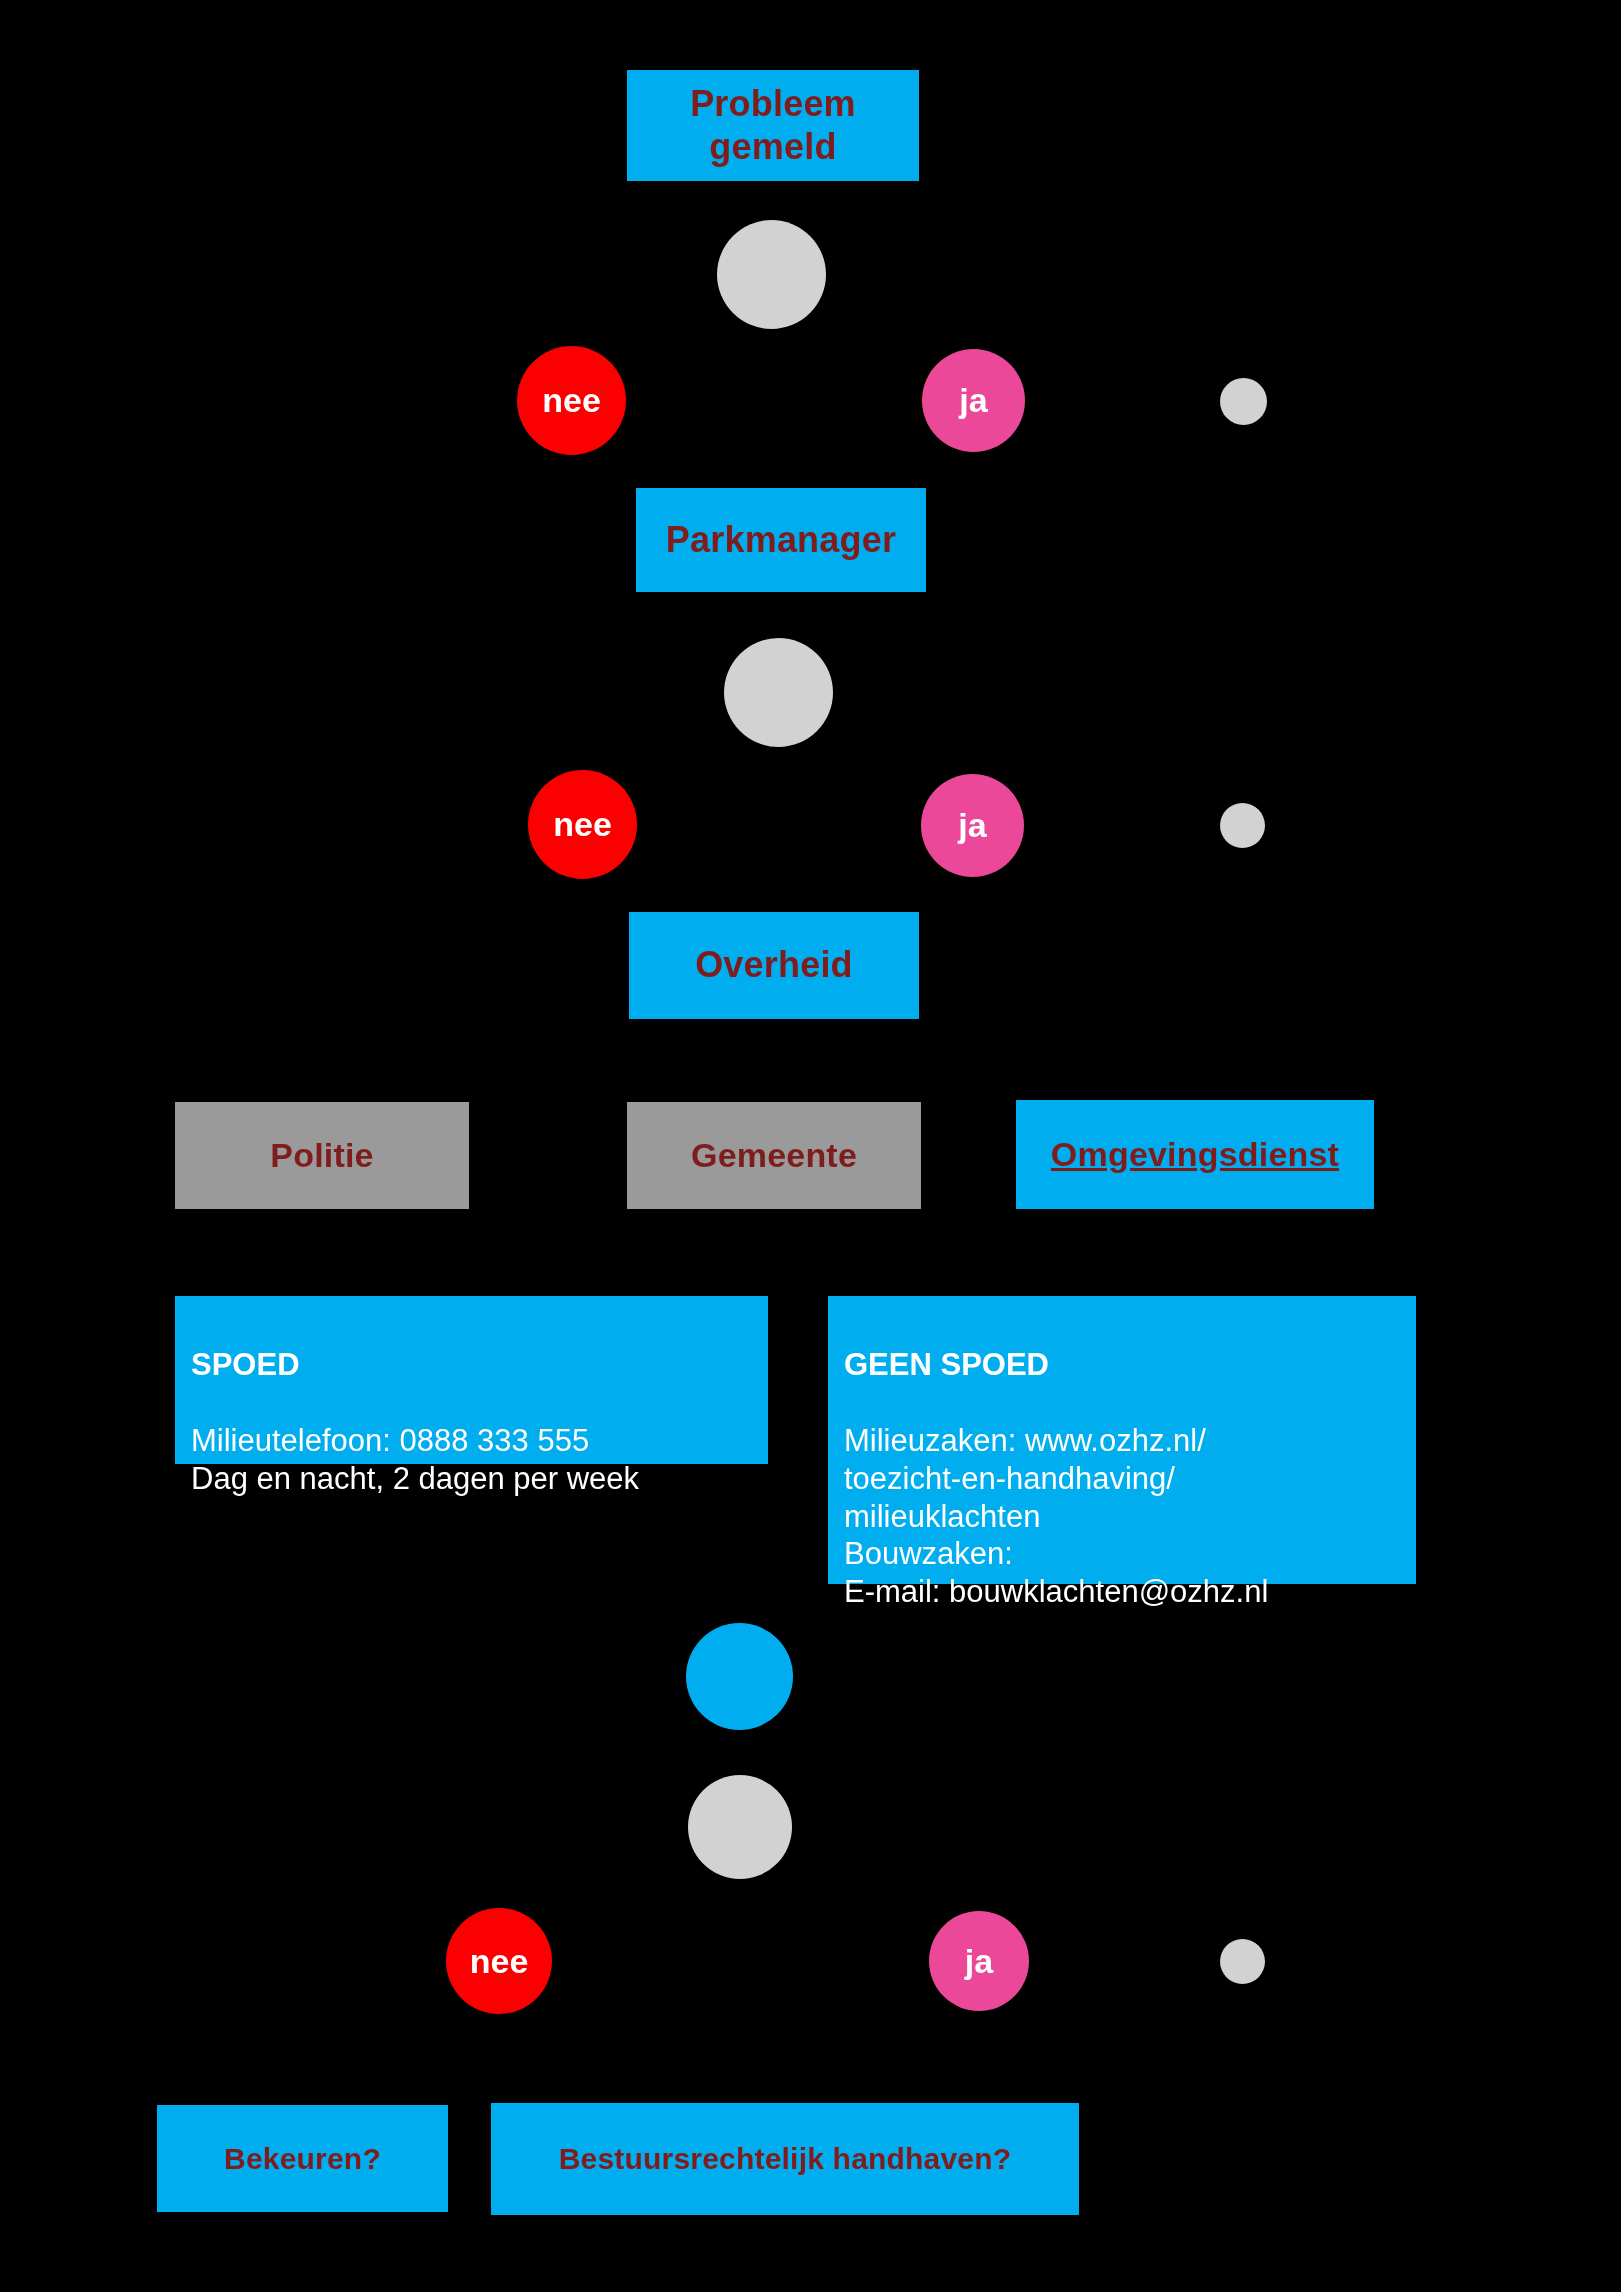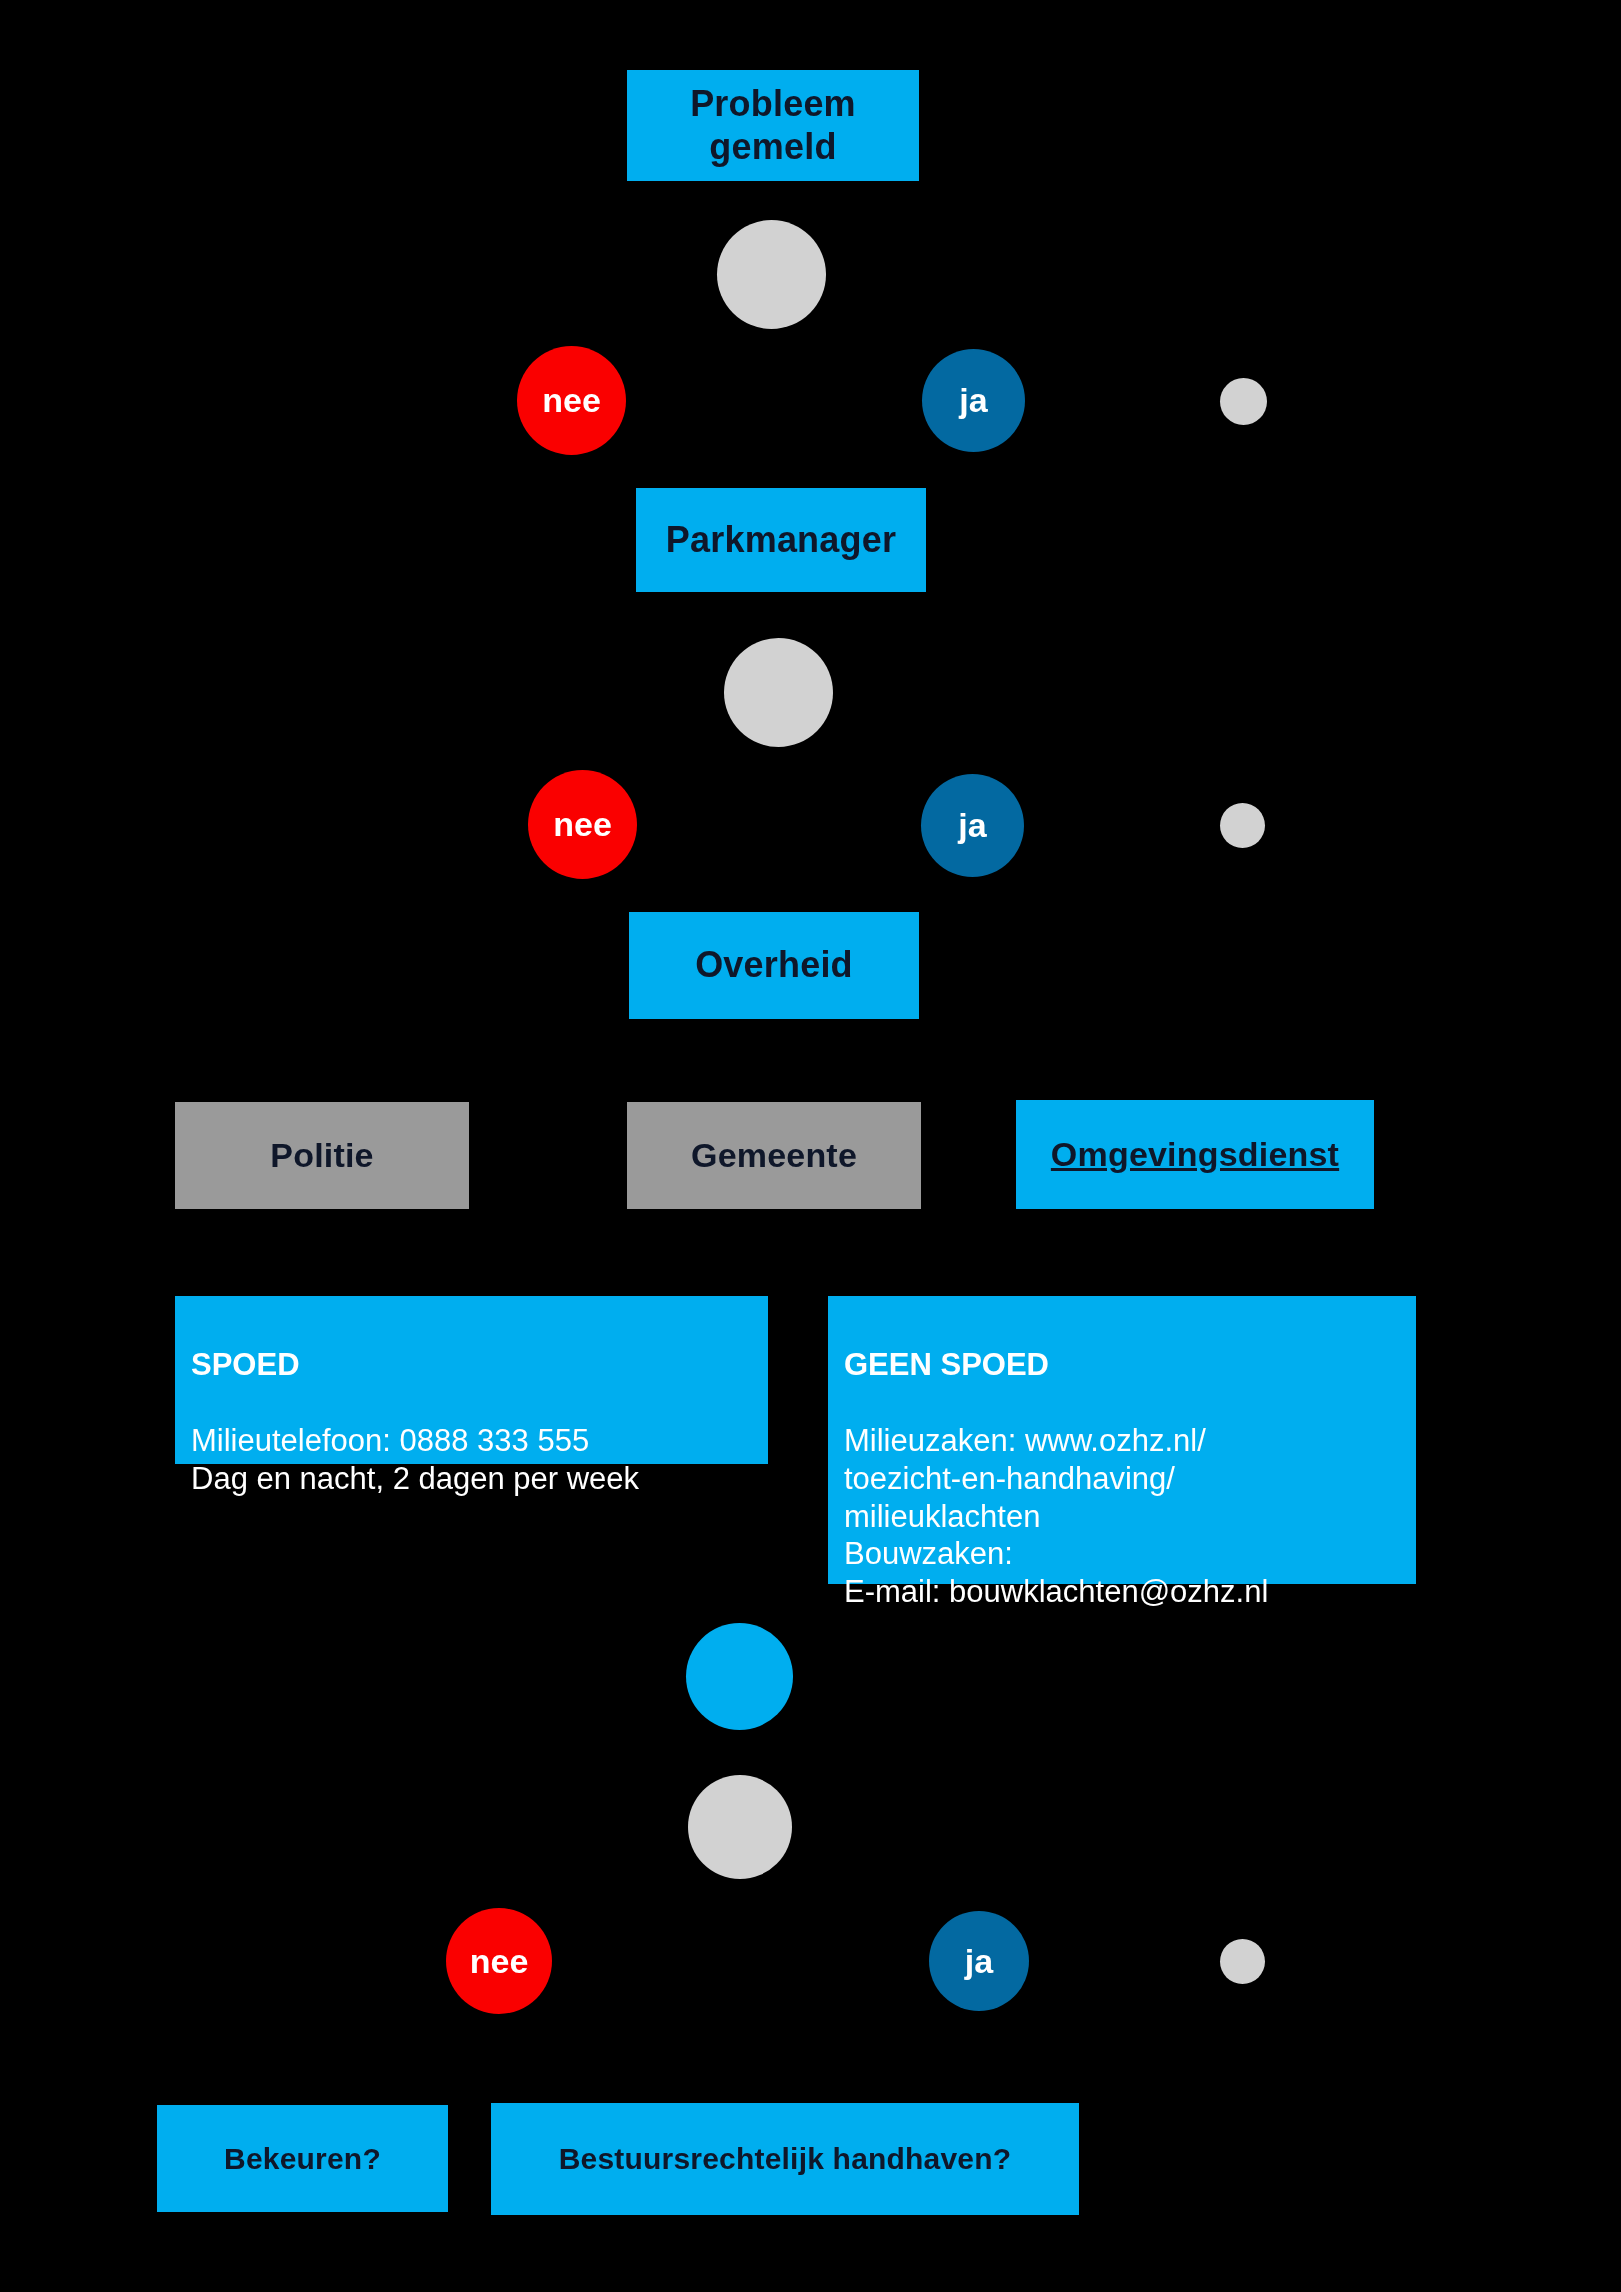--- a/index.html
+++ b/index.html
@@ -18,42 +18,42 @@
   }
 
   
   .box {
     position: absolute;
     box-sizing: border-box;
     display: flex;
     align-items: center;
     justify-content: center;
     text-align: center;
-    color: #0f172a;
+    color: #7f1d1d;
     font-weight: bold;
     line-height: 1.18;
     letter-spacing: 0.2px;
   }
   .box.blue { background: #00AEEF; }
   .box.grey { background: #9a9a9a; }
 
   .circle {
     position: absolute;
     box-sizing: border-box;
     border-radius: 50%;
     display: flex;
     align-items: center;
     justify-content: center;
     color: #ffffff;
     font-weight: bold;
     text-align: center;
   }
   .circle.grey  { background: #d2d2d2; }
   .circle.red   { background: #fa0000; }
-  .circle.green { background: #0369a1; }
+  .circle.green { background: #ec4899; }
   .circle.blue  { background: #00AEEF; }
 
   .dot {
     position: absolute;
     border-radius: 50%;
     background: #d2d2d2;
   }
 
   
   .panel {

